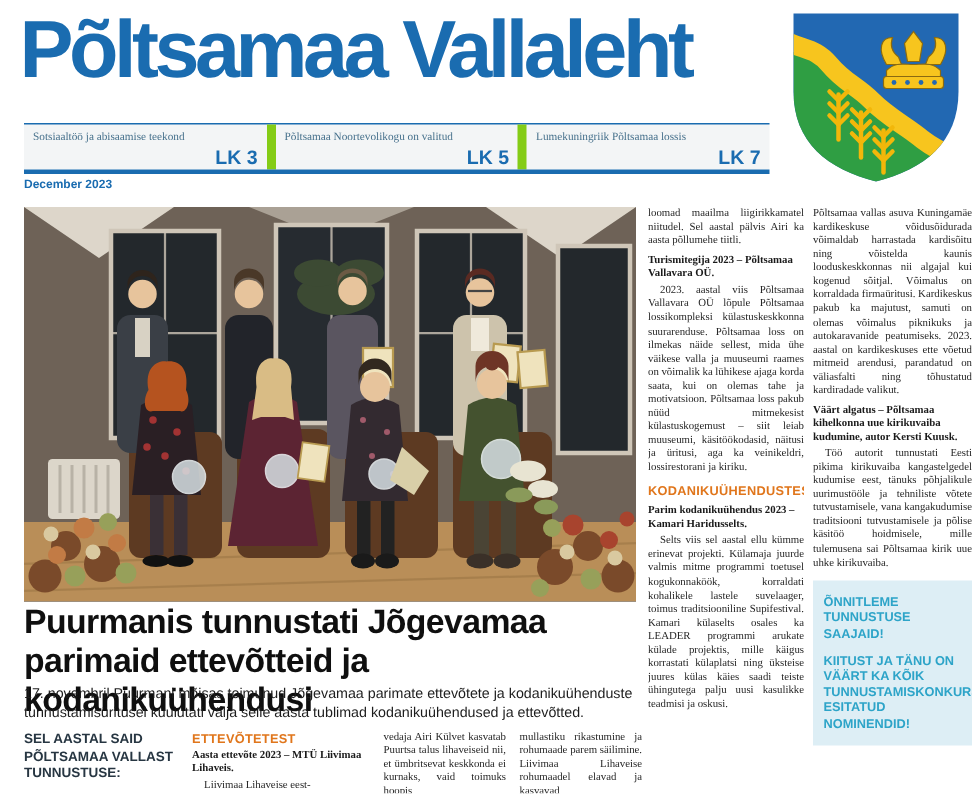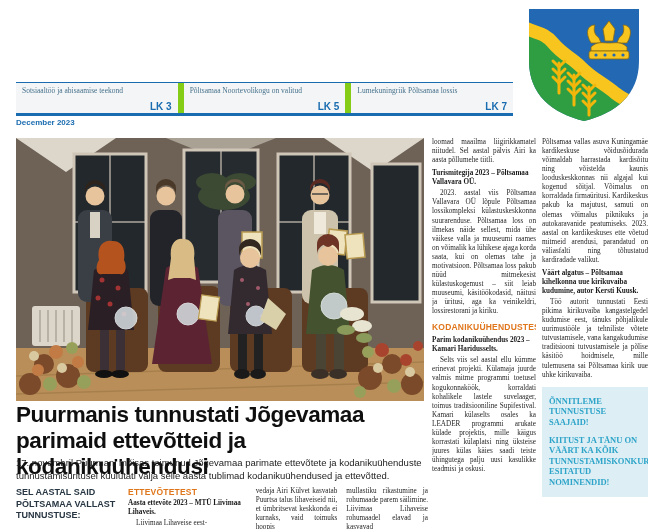--- a/index.html
+++ b/index.html
@@ -10,21 +10,21 @@
       font-family:"Liberation Sans",sans-serif;font-weight:bold;font-size:54px;
       letter-spacing:-3px;color:#1a6cb0;line-height:1.1;white-space:nowrap;}
   .arms{position:absolute;left:521px;top:2px;width:126px;height:126px;}
   
   .teasers{position:absolute;left:16px;top:82px;width:497px;height:30px;display:flex;
       background:#f3f5f6;border-top:1px solid #1a6cb0;}
   .teaser{flex:1;position:relative;padding:3px 6px 2px 6px;box-sizing:border-box;}
   .teaser + .teaser{border-left:6px solid #84cc16;}
   .teaser-label{font-family:Liberation Serif, serif;font-size:7.5px;color:#47718c;margin:0;}
   .teaser-page{position:absolute;right:6px;bottom:1px;margin:0;
-      font-family:"Liberation Sans",sans-serif;font-weight:bold;font-size:10px;color:#1a6cb0;}
+      font-family:"Liberation Sans",sans-serif;font-weight:bold;font-size:13px;color:#1a6cb0;}
   .thick-rule{position:absolute;left:16px;top:113px;width:497px;height:3px;background:#1a6cb0;}
   .issue-date{position:absolute;left:16px;top:118px;margin:0;
       font-family:"Liberation Sans",sans-serif;font-weight:bold;font-size:8px;color:#1a6cb0;}
   
   .photo{position:absolute;left:16px;top:138px;width:408px;height:263px;background:#564a40;}
   
   .headline{position:absolute;left:16px;top:402px;width:414px;margin:0;
       font-family:"Liberation Sans",sans-serif;font-weight:bold;font-size:22.5px;
       line-height:1.16;letter-spacing:-0.4px;color:#0f0f0f;}
   .lead{position:absolute;left:16px;top:457px;width:410px;margin:0;
@@ -39,29 +39,30 @@
   .orange-head{font-family:"Liberation Sans",sans-serif;font-weight:bold;font-size:8.5px;
       color:#e0761c;margin:0 0 2px 0;letter-spacing:0.2px;}
   .body{font-size:7.2px;line-height:1.26;text-align:justify;margin:0;color:#262626;}
   .boldlead{font-size:7.2px;line-height:1.26;font-weight:bold;margin:4px 0 2px 0;color:#1a1a1a;}
   .indent{text-indent:8px;}
   
   .colA{position:absolute;left:432px;top:138px;width:104px;height:391px;overflow:hidden;}
   .colB{position:absolute;left:542px;top:138px;width:106px;height:391px;overflow:hidden;}
   .colA .orange-head{margin:6px 0 3px 0;}
   .congrats{margin-top:7px;background:#ddeef5;padding:9px 7px;box-sizing:border-box;}
-  .congrats p{font-family:Liberation Serif, serif;font-weight:bold;font-size:8.5px;
+  .congrats p{font-family:Liberation Sans, sans-serif;font-weight:bold;font-size:8.5px;
       line-height:1.25;color:#2da4c8;margin:0;}
   .congrats p + p{margin-top:7px;}
 </style>
 </head>
 <body>
 
 <div class="page">
 
+  <h1 class="masthead-title">Põltsamaa Vallaleht</h1>
 
   <svg class="arms" viewBox="0 0 126 124" aria-hidden="true">
     <defs>
       <clipPath id="shieldClip">
         <path d="M8,6 H118 V58 C118,92 95,110 63,118 C31,110 8,92 8,58 Z"></path>
       </clipPath>
     </defs>
     <path d="M8,6 H118 V58 C118,92 95,110 63,118 C31,110 8,92 8,58 Z" fill="#2268b2"></path>
     <g clip-path="url(#shieldClip)">
       <path d="M0,28 C14,36 22,33 32,44 C42,56 50,58 60,68 C72,80 82,84 94,94 C103,101 113,106 126,111 L126,126 L0,126 Z" fill="#2f9e43"></path>

